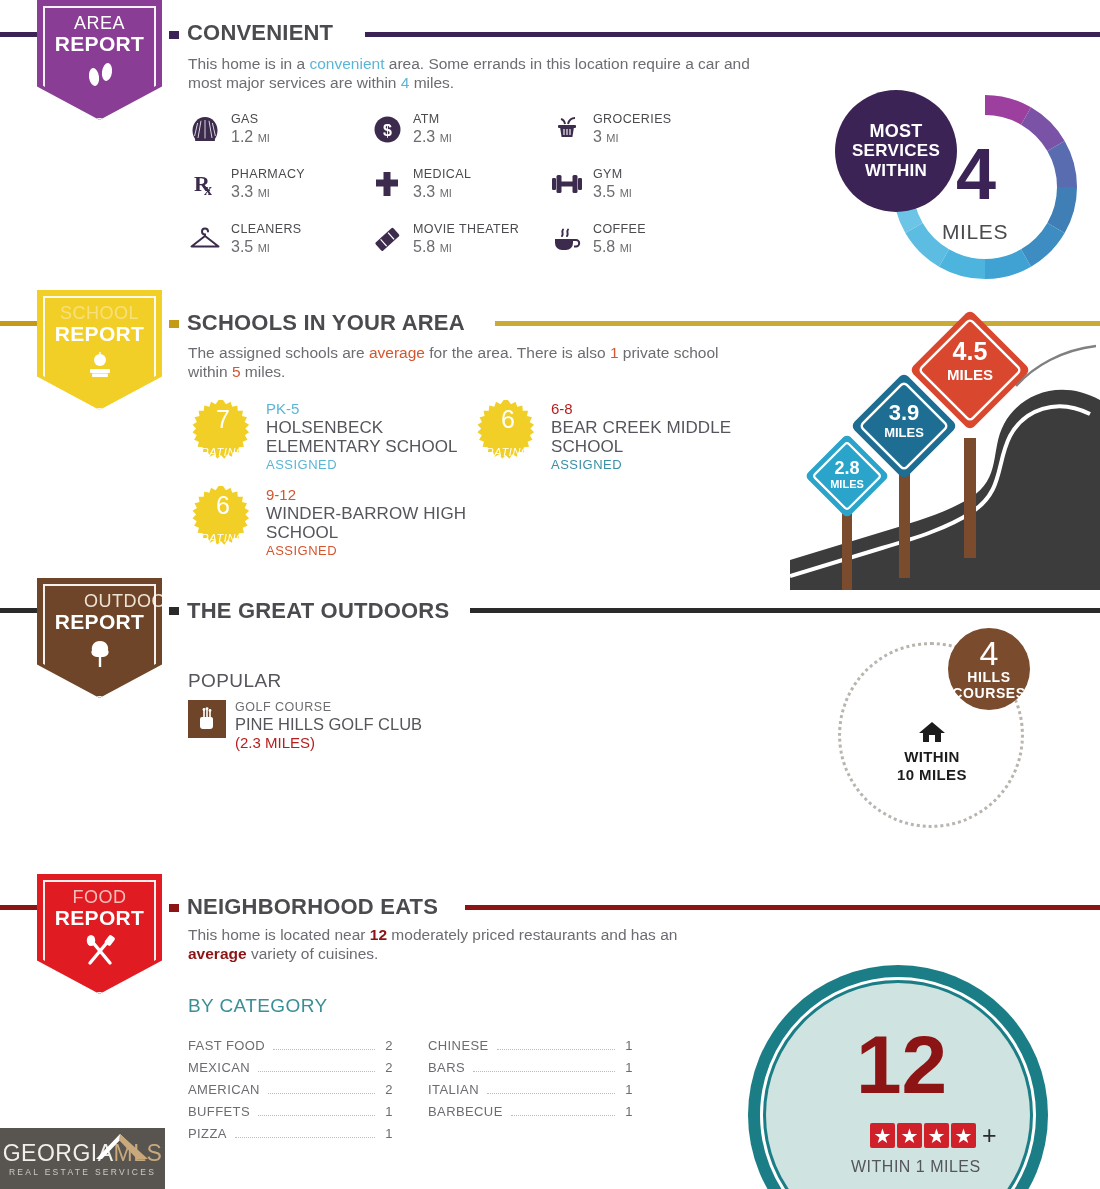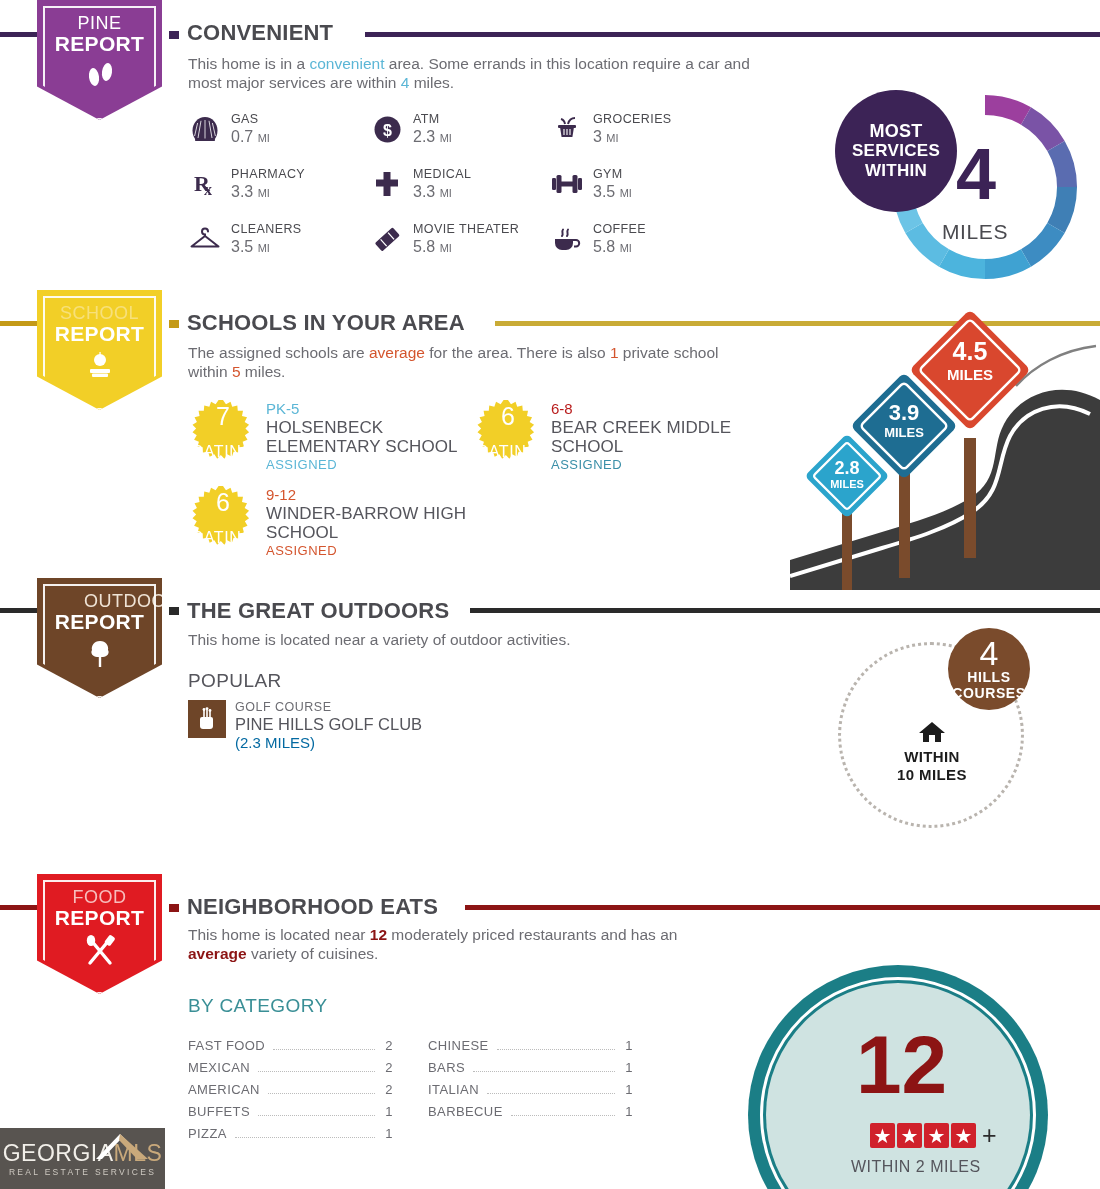--- a/index.html
+++ b/index.html
@@ -81,40 +81,40 @@
 
   
   .school { position: absolute; display: flex; align-items: flex-start; }
   .rating {
     position: relative; width: 66px; height: 66px; flex: none; margin-right: 10px;
     display: flex; flex-direction: column; align-items: center; justify-content: center;
     color: #ffffff;
   }
   .rating .starburst { position: absolute; inset: 0; }
   .rating .rv { position: relative; font-size: 25px; line-height: 22px; z-index: 2; }
-  .rating .rl { position: relative; font-size: 16px; letter-spacing: .6px; z-index: 2; margin-top: 16px;}
+  .rating .rl { position: relative; font-size: 11px; letter-spacing: .6px; z-index: 2; margin-top: 16px; font-style: italic;}
   .school .sinfo .grade { font-size: 15px; line-height: 18px; }
   .school .sinfo .sname { font-size: 17px; color: #55555c; line-height: 19px; letter-spacing: .1px;}
   .school .sinfo .sassign { font-size: 13px; letter-spacing: .5px; line-height: 17px;}
 
   
   .road { position: absolute; }
   .sign-txt { font-family: "Liberation Sans", sans-serif; fill: #fff; font-weight: bold; }
 
   
   .sub-head { position: absolute; font-size: 19px; color: #55555c; letter-spacing: .4px;}
   .poi { position: absolute; display: flex; align-items: flex-start; }
   .poi .sq {
     width: 38px; height: 38px; flex: none; margin-right: 9px;
     display: flex; align-items: center; justify-content: center;
     color: #fff; font-size: 20px;
   }
   .poi .pt .c { font-size: 12.5px; color: #6c6c72; letter-spacing: .5px; line-height: 15px;}
   .poi .pt .n { font-size: 16.5px; color: #55555c; line-height: 19px;}
-  .poi .pt .d { font-size: 15px; color: #0369a1; line-height: 18px;}
+  .poi .pt .d { font-size: 15px; color: #b91c1c; line-height: 18px;}
 
   .dotcircle { position: absolute; border-radius: 50%; border: 3px dotted #b9b4ae; }
   .gcircle {
     position: absolute; border-radius: 50%; background: #7a4b2c; color: #fff;
     display: flex; flex-direction: column; align-items: center; justify-content: center;
     z-index: 3;
   }
   .gcircle .gn { font-size: 34px; font-weight: normal; line-height: 32px; }
   .gcircle .gl { font-size: 14px; letter-spacing: .6px; line-height: 16px; font-weight: bold;}
   .within { position: absolute; text-align: center; color: #1c1c1c; font-weight: bold; font-size: 15px; line-height: 18px; letter-spacing: .4px;}
@@ -163,21 +163,21 @@
 
 <div id="page">
 
   <div class="section" style="top:0;height:290px;">
 
     <div class="rule-left" style="top:32px;background:#3c2356;"></div>
     <div class="rule-stub" style="left:169px;top:31px;background:#3c2356;"></div>
     <div class="rule-right" style="left:365px;right:0;top:32px;background:#3c2356;"></div>
 
     <div class="badge" style="left:37px;top:0;background:#8a3d94;">
-      <div class="b1">PINE</div>
+      <div class="b1">AREA</div>
       <div class="b2">REPORT</div>
       <div class="bicon">
         <svg width="34" height="32" viewBox="0 0 34 32">
           <ellipse cx="11" cy="16" rx="5" ry="9" fill="#fff" transform="rotate(-8 11 16)"></ellipse>
           <ellipse cx="24" cy="11" rx="5" ry="9" fill="#fff" transform="rotate(8 24 11)"></ellipse>
         </svg>
       </div>
       <div class="inner"></div>
     </div>
 
@@ -191,21 +191,21 @@
         <svg width="28" height="27" viewBox="0 0 28 27">
             <path d="M14 1C7 1 1.5 7 1.5 14.5c0 4 1.5 7.5 3.5 9.5h18c2-2 3.5-5.5 3.5-9.5C26.5 7 21 1 14 1z" fill="#3c2b4d"></path>
             <g stroke="#fff" stroke-width="1" opacity=".8">
               <path d="M14 4v19M10 4.8 7 22M18 4.8 21 22M6.6 7 3.6 20M21.4 7l3 13"></path>
             </g>
             <rect x="4" y="22.5" width="20" height="2.6" rx="1.2" fill="#3c2b4d"></rect>
           </svg>
       </div>
       <div class="tx">
         <div class="nm">GAS</div>
-        <div class="ds"><span>0.7</span> <span class="u">MI</span></div>
+        <div class="ds"><span>1.2</span> <span class="u">MI</span></div>
       </div>
     </div>
 
     <div class="amen" style="left:370px;top:112px;">
       <div class="ic">
         <svg width="27" height="27" viewBox="0 0 27 27">
             <circle cx="13.5" cy="13.5" r="13" fill="#3c2b4d"></circle>
             <text x="13.5" y="19.5" text-anchor="middle" font-family="Liberation Sans, sans-serif" font-size="16" font-weight="bold" fill="#fff">$</text>
           </svg>
       </div>
@@ -458,21 +458,20 @@
       <div class="bicon">
         <svg width="30" height="30" viewBox="0 0 30 30">
           <path d="M15 2c6 0 9 5 8 9 2 3-1 7-5 7h-6c-4 0-7-4-5-7-1-4 2-9 8-9z" fill="#fff"></path>
           <rect x="13.8" y="15" width="2.4" height="13" fill="#fff"></rect>
         </svg>
       </div>
       <div class="inner"></div>
     </div>
 
     <div class="sec-title" style="left:187px;top:8px;">THE GREAT OUTDOORS</div>
-    <div class="sec-desc" style="left:188px;top:40px;width:600px;">This home is located near a variety of outdoor activities.</div>
 
     <div class="sub-head" style="left:188px;top:80px;">POPULAR</div>
 
     <div class="poi" style="left:188px;top:110px;">
       <div class="sq" style="background:#6e4528;">
         <svg width="22" height="24" viewBox="0 0 22 24">
           <path d="M6 10h9a2 2 0 0 1 2 2v7a3 3 0 0 1-3 3H7a3 3 0 0 1-3-3v-7a2 2 0 0 1 2-2z" fill="#fff"></path>
           <g stroke="#fff" stroke-width="1.6" stroke-linecap="round">
             <path d="M8 10V3M11 10V2M14 10V4"></path>
           </g>
@@ -588,21 +587,21 @@
     <div class="food-circ-ring" style="left:760px;top:107px;width:276px;height:276px;"></div>
     <div class="food-circ-inner" style="left:766px;top:113px;width:264px;height:264px;"></div>
     <div class="food-num" style="left:856px;top:155px;">12</div>
     <div class="stars" style="left:870px;top:253px;">
       <div class="st">★</div>
       <div class="st">★</div>
       <div class="st">★</div>
       <div class="st">★</div>
       <div class="plus">+</div>
     </div>
-    <div class="food-sub" style="left:851px;top:288px;">WITHIN 2 MILES</div>
+    <div class="food-sub" style="left:851px;top:288px;">WITHIN 1 MILES</div>
   </div>
 
   <div class="logo" style="left:0;top:1128px;width:165px;height:61px;">
     <svg class="roof" width="62" height="26" viewBox="0 0 62 26">
       <path d="M4 26 28 1l8 8-3 3-5-5-18 19z" fill="#ffffff"></path>
       <path d="M28 1 56 26H45L27 7z" fill="#c9a97b"></path>
     </svg>
     <div class="l1"><span class="g">GEORGIA</span><span class="m">MLS</span></div>
     <div class="l2">REAL ESTATE SERVICES</div>
   </div>

